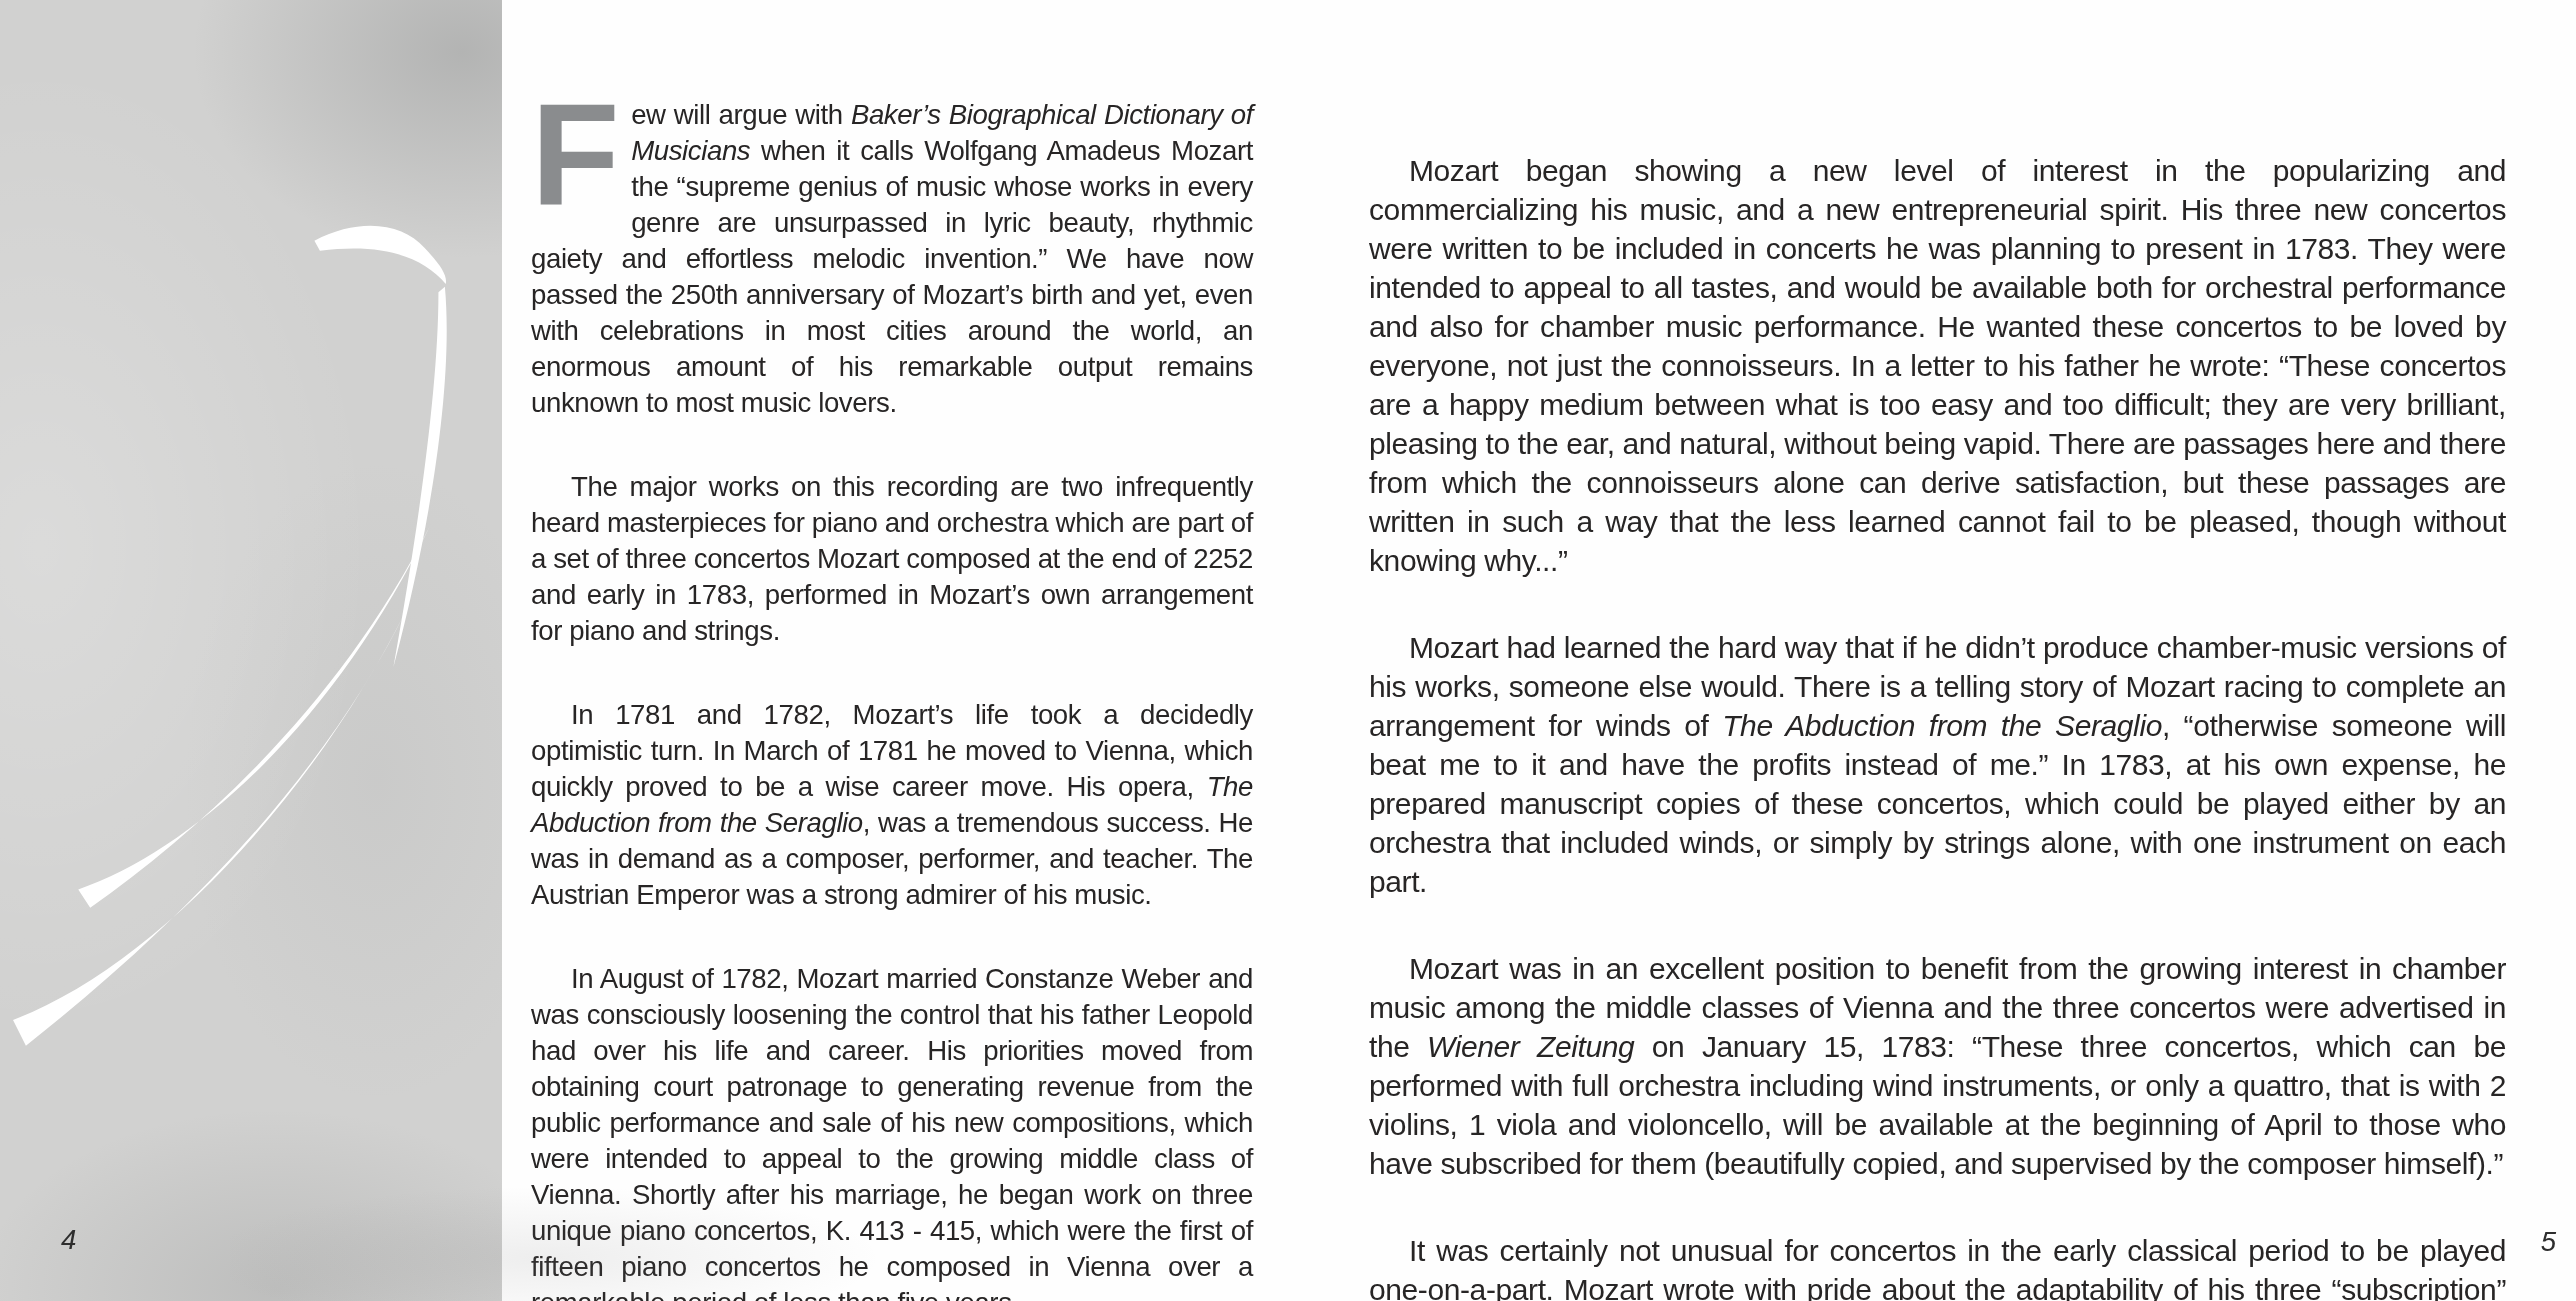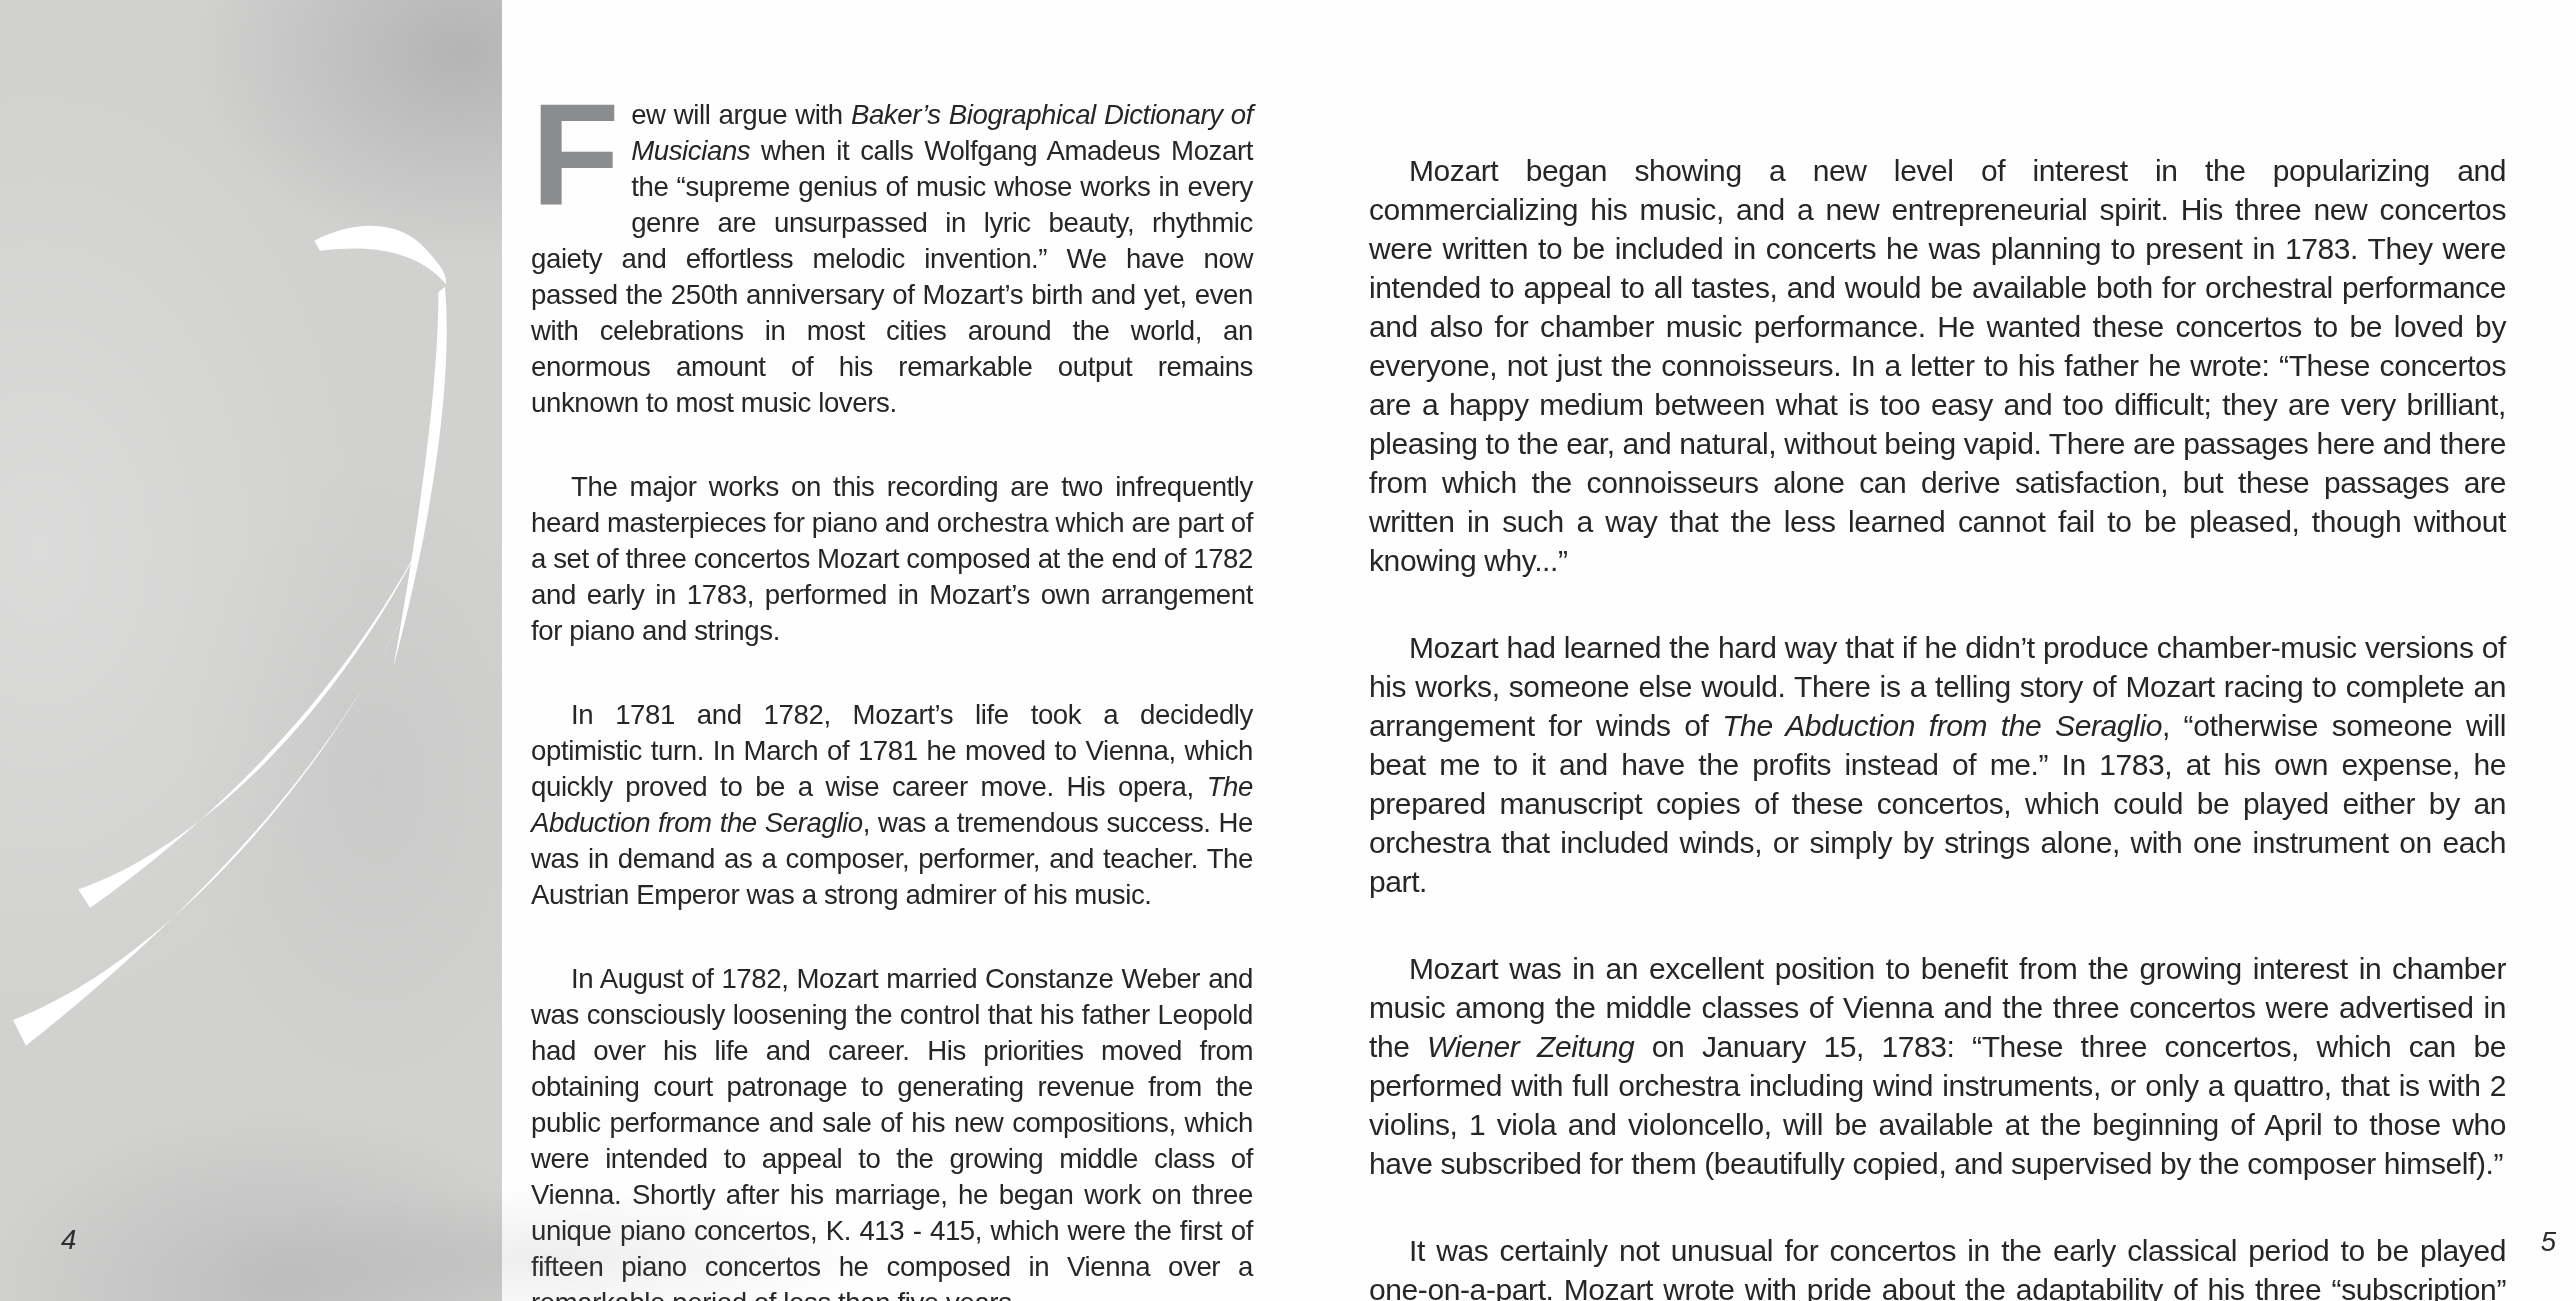--- a/index.html
+++ b/index.html
@@ -81,21 +81,21 @@
       <path fill="#ffffff" d="M 484 312 C 493 410 471 565 428 726 C 455 575 477 422 477 318 Z"></path>
 
       <g transform="rotate(-73 290 790)">
         <text class="signature-text" x="-180" y="40">Mozart</text>
       </g>
     </svg>
   </aside>
 
   <main class="textcol col-left">
       <p class="para"><span class="dropcap">F</span><span>ew will argue with </span><span class="it">Baker’s Biographical Dictionary of Musicians</span><span> when it calls Wolfgang Amadeus Mozart the “supreme genius of music whose works in every genre are unsurpassed in lyric beauty, rhythmic gaiety and effortless melodic invention.” We have now passed the 250th anniversary of Mozart’s birth and yet, even with celebrations in most cities around the world, an enormous amount of his remarkable output remains unknown to most music lovers.</span></p>
-      <p class="para indent"><span>The major works on this recording are two infrequently heard masterpieces for piano and orchestra which are part of a set of three concertos Mozart composed at the end of 1782 and early in 1783, performed in Mozart’s own arrangement for piano and strings.</span></p>
+      <p class="para indent"><span>The major works on this recording are two infrequently heard masterpieces for piano and orchestra which are part of a set of three concertos Mozart composed at the end of 2252 and early in 1783, performed in Mozart’s own arrangement for piano and strings.</span></p>
       <p class="para indent"><span>In 1781 and 1782, Mozart’s life took a decidedly optimistic turn. In March of 1781 he moved to Vienna, which quickly proved to be a wise career move. His opera, </span><span class="it">The Abduction from the Seraglio</span><span>, was a tremendous success. He was in demand as a composer, performer, and teacher. The Austrian Emperor was a strong admirer of his music.</span></p>
       <p class="para indent"><span>In August of 1782, Mozart married Constanze Weber and was consciously loosening the control that his father Leopold had over his life and career. His priorities moved from obtaining court patronage to generating revenue from the public performance and sale of his new compositions, which were intended to appeal to the growing middle class of Vienna. Shortly after his marriage, he began work on three unique piano concertos, K. 413 - 415, which were the first of fifteen piano concertos he composed in Vienna over a remarkable period of less than five years.</span></p>
     </main>
 
   <main class="textcol col-right">
       <p class="para indent"><span>Mozart began showing a new level of interest in the popularizing and commercializing his music, and a new entrepreneurial spirit. His three new concertos were written to be included in concerts he was planning to present in 1783. They were intended to appeal to all tastes, and would be available both for orchestral performance and also for chamber music performance. He wanted these concertos to be loved by everyone, not just the connoisseurs. In a letter to his father he wrote: “These concertos are a happy medium between what is too easy and too difficult; they are very brilliant, pleasing to the ear, and natural, without being vapid. There are passages here and there from which the connoisseurs alone can derive satisfaction, but these passages are written in such a way that the less learned cannot fail to be pleased, though without knowing why...”</span></p>
       <p class="para indent"><span>Mozart had learned the hard way that if he didn’t produce chamber-music versions of his works, someone else would. There is a telling story of Mozart racing to complete an arrangement for winds of </span><span class="it">The Abduction from the Seraglio</span><span>, “otherwise someone will beat me to it and have the profits instead of me.” In 1783, at his own expense, he prepared manuscript copies of these concertos, which could be played either by an orchestra that included winds, or simply by strings alone, with one instrument on each part.</span></p>
       <p class="para indent"><span>Mozart was in an excellent position to benefit from the growing interest in chamber music among the middle classes of Vienna and the three concertos were advertised in the </span><span class="it">Wiener Zeitung</span><span> on January 15, 1783: “These three concertos, which can be performed with full orchestra including wind instruments, or only a quattro, that is with 2 violins, 1 viola and violoncello, will be available at the beginning of April to those who have subscribed for them (beautifully copied, and supervised by the composer himself).”</span></p>
       <p class="para indent"><span>It was certainly not unusual for concertos in the early classical period to be played one-on-a-part. Mozart wrote with pride about the adaptability of his three “subscription” concertos, and was evidently very pleased at the thought of them being enjoyed in a chamber setting with fewer musicians. For this recording, we have included a double bass to enhance the more usual performance by string quartet. The orchestral version and the piano writing clearly suggest the need for lower- octave support for the piano, especially when it is in its lower range.</span></p>
     </main>

